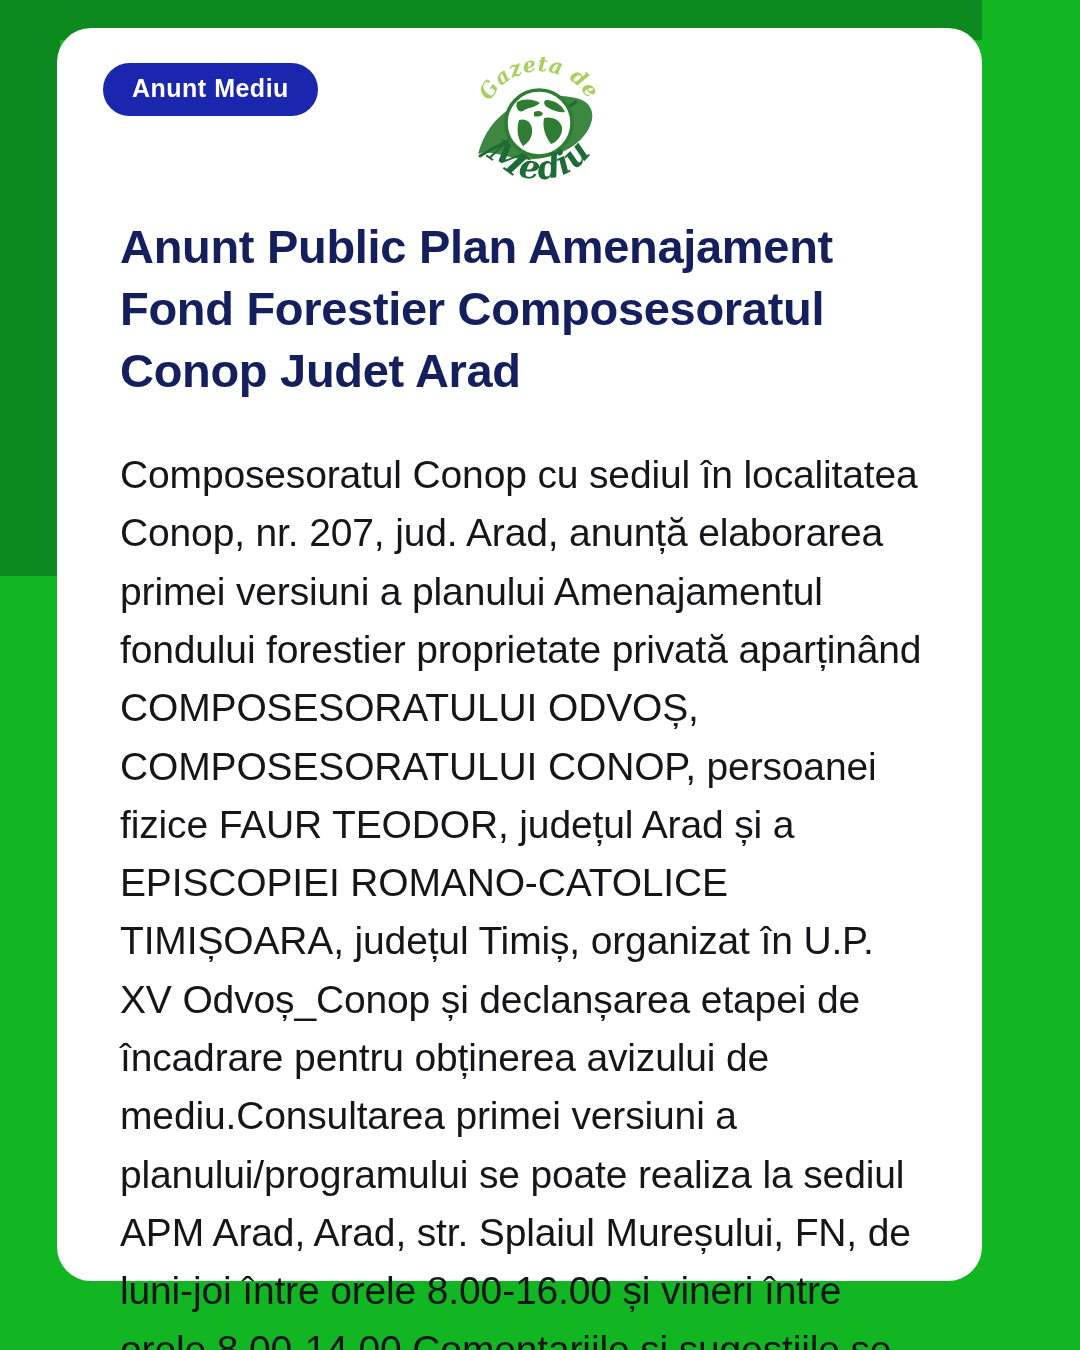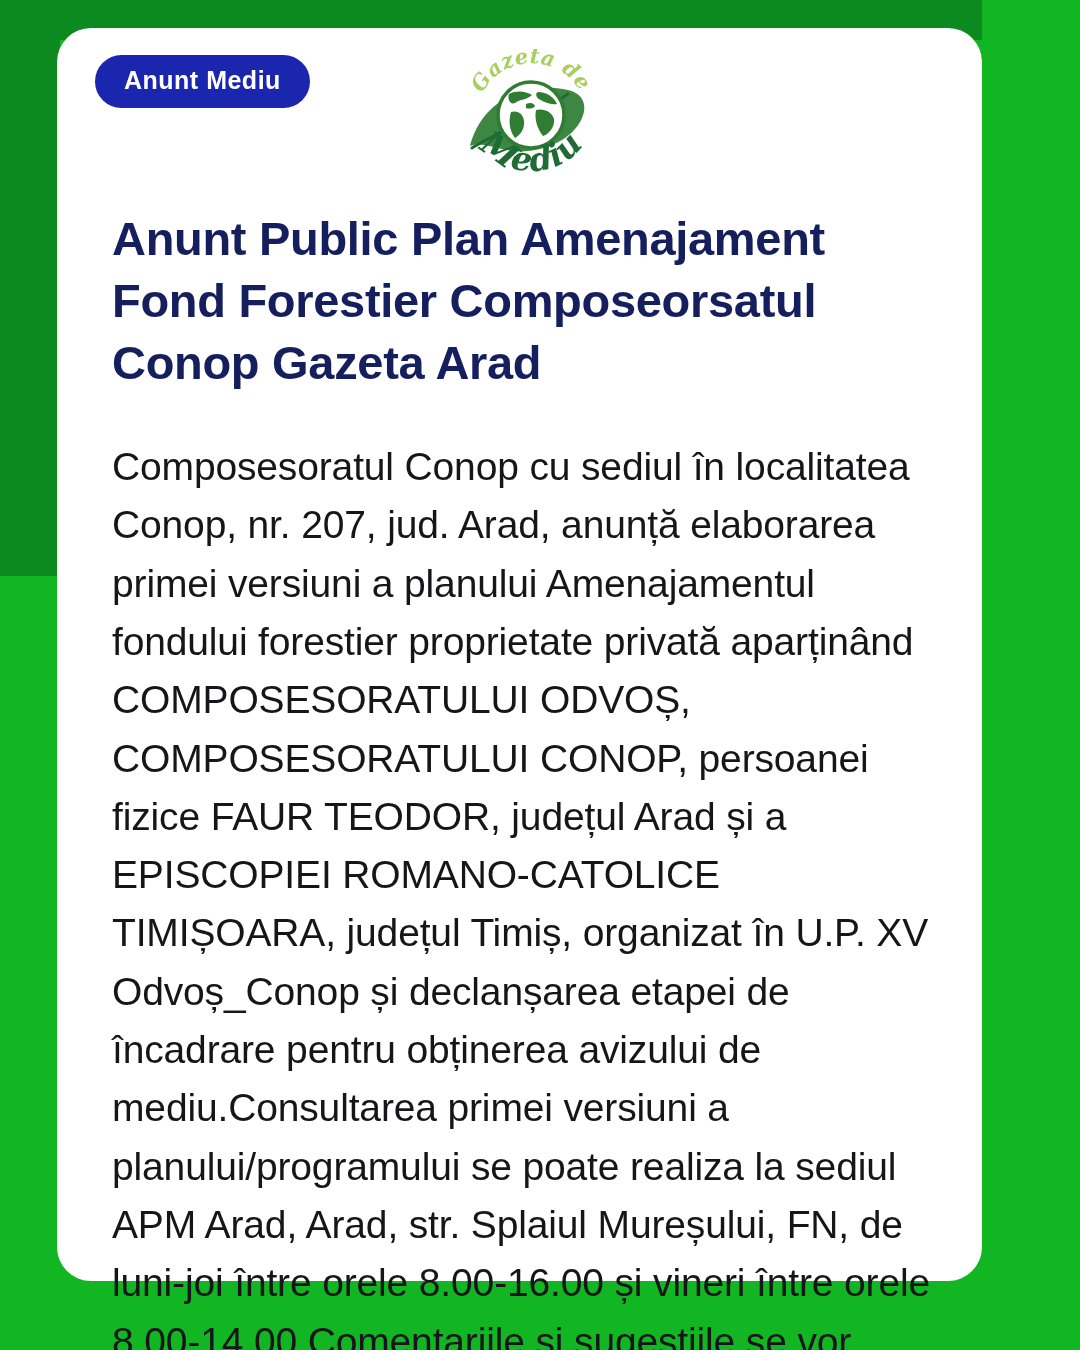--- a/index.html
+++ b/index.html
@@ -51,21 +51,21 @@
   
   .card {
     position: absolute;
     left: 57px;
     top: 28px;
     width: 925px;
     height: 1253px;
     background: #ffffff;
     border-radius: 34px;
     box-sizing: border-box;
-    padding: 0;
+    padding: 8px;
   }
 
   
   .header-row {
     position: relative;
     height: 136px;
   }
 
   .badge {
     position: absolute;
@@ -161,19 +161,19 @@
 
           <text font-family="'DejaVu Serif', serif" font-size="33" font-style="italic" font-weight="700" fill="#1f6b35" letter-spacing="0.5">
             <textPath href="#arcBot" startOffset="50%" text-anchor="middle">Mediu</textPath>
           </text>
         </svg>
       </div>
 
     </div>
 
     <div class="content">
-      <h1 class="title">Anunt Public Plan Amenajament Fond Forestier Composeorsatul Conop Gazeta Arad</h1>
+      <h1 class="title">Anunt Public Plan Amenajament Fond Forestier Composesoratul Conop Judet Arad</h1>
 
       <p class="body-text">Composesoratul Conop cu sediul în localitatea Conop, nr. 207, jud. Arad, anunță elaborarea primei versiuni a planului Amenajamentul fondului forestier proprietate privată aparținând COMPOSESORATULUI ODVOȘ, COMPOSESORATULUI CONOP, persoanei fizice FAUR TEODOR, județul Arad și a EPISCOPIEI ROMANO-CATOLICE TIMIȘOARA, județul Timiș, organizat în U.P. XV Odvoș_Conop și declanșarea etapei de încadrare pentru obținerea avizului de mediu.Consultarea primei versiuni a planului/programului se poate realiza la sediul APM Arad, Arad, str. Splaiul Mureșului, FN, de luni-joi între orele 8.00-16.00 și vineri între orele 8.00-14.00.Comentariile și sugestiile se vor transmite în scris la sediul APM Arad în termen de 18 zile calendaristice de la data prezentului anunț.</p>
     </div>
 
   </div>
 </div>
 
 </body></html>

